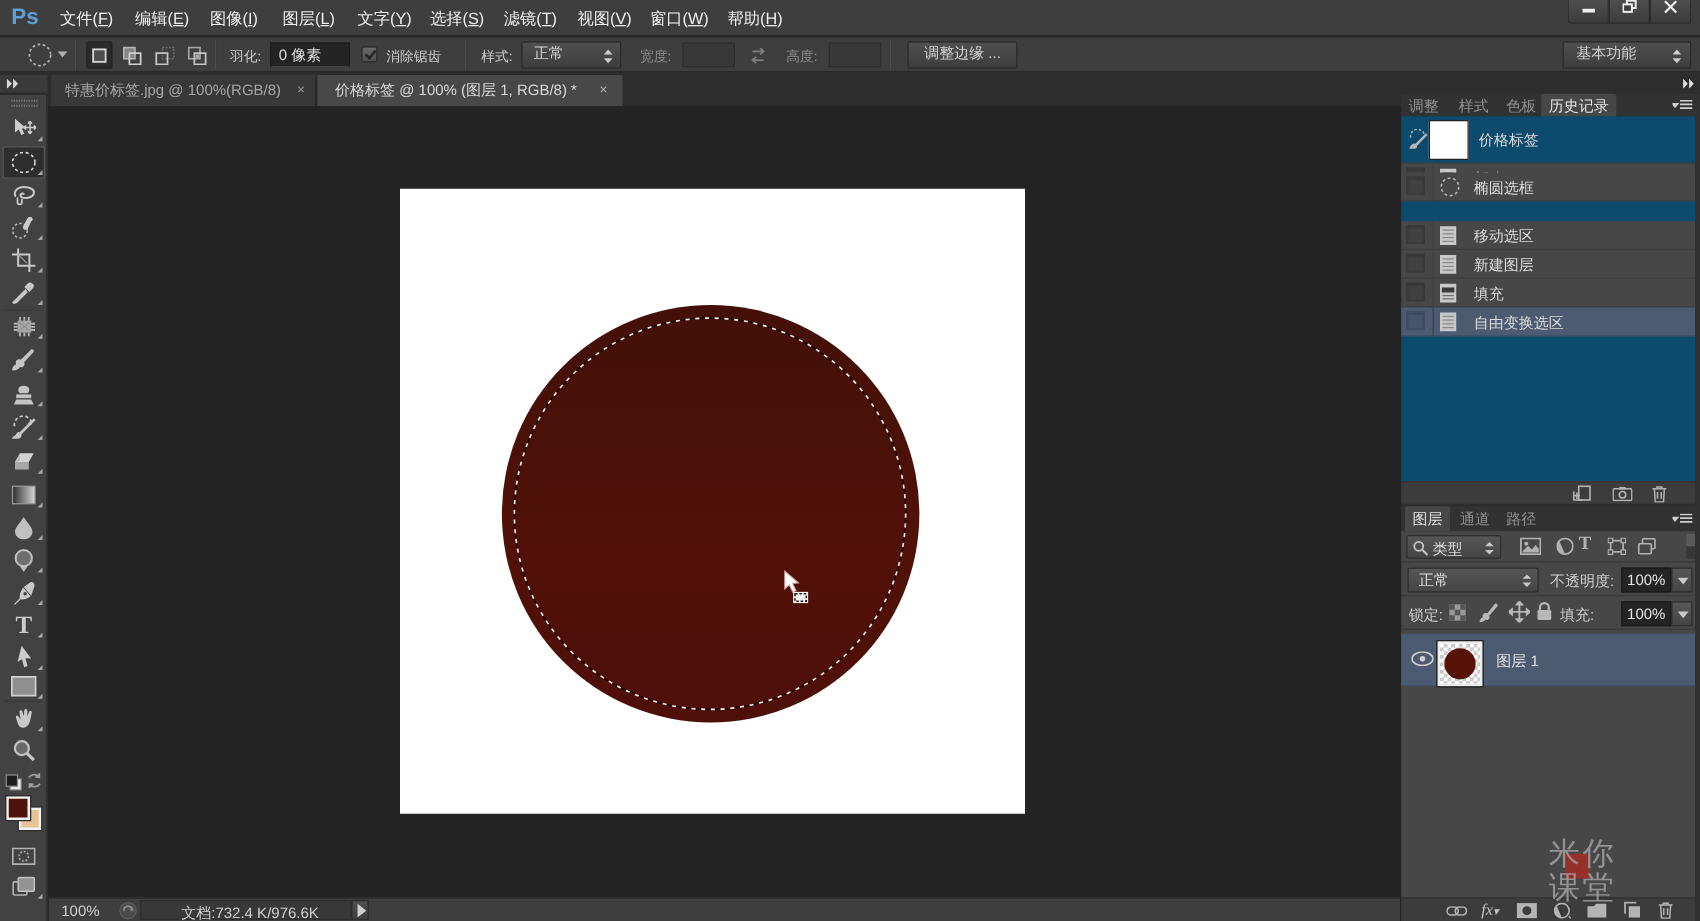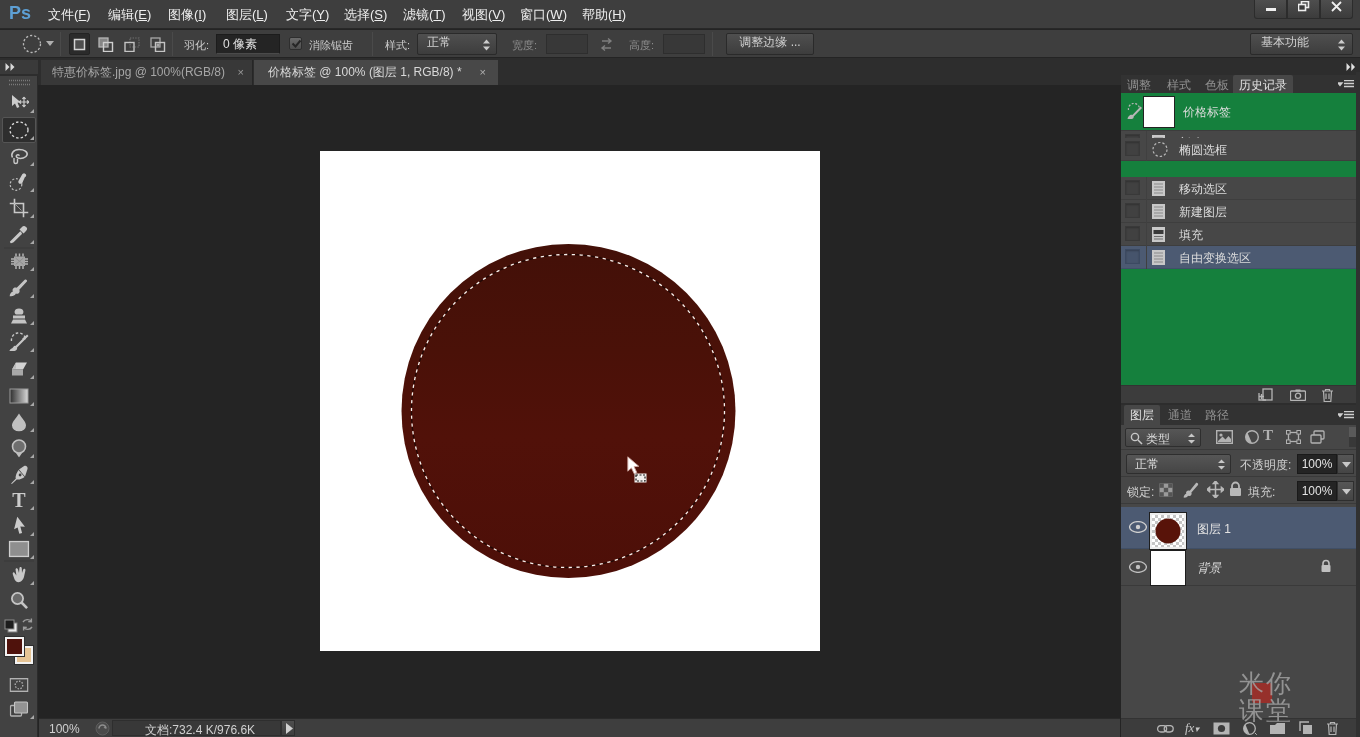--- a/index.html
+++ b/index.html
@@ -389,21 +389,21 @@
     <div class="ptabrow" style="top:17px;height:18px;">
       <div class="ptab" style="left:0px;">调整</div>
       <div class="ptab" style="left:40px;">样式</div>
       <div class="ptab" style="left:78px;">色板</div>
       <div class="ptab active" style="left:112px;">历史记录</div>
       <svg class="pmenu" style="top:5px;">
           <path d="M0 3 L4 3 L2 5.5 Z M6 0.5 H16 M6 3.5 H16 M6 6.5 H16" stroke="#cfcfcf" stroke-width="1.4" fill="#cfcfcf"></path>
         </svg>
     </div>
 
-    <div class="abs" style="left:0;top:35px;width:239px;height:292px;background:#15803d;">
+    <div class="abs" style="left:0;top:35px;width:239px;height:292px;background:#0c4a6e;">
 
       <div class="abs" style="left:0;top:0;width:239px;height:38px;border-bottom:1px solid #3c3c3c;">
         <svg class="abs" style="left:6px;top:10px;" width="17" height="17">
             <path d="M2 13 C1 14 0.6 15 0.6 16 L4.6 16 C6 16 7 14.6 6.7 13.5 L15 5 L13.6 3.6 L5.4 12 C4.4 11.4 3 12 2 13 Z" fill="#b6b6b6"></path>
             <path d="M1.5 7 A5.5 5.5 0 0 1 12.5 5" fill="none" stroke="#b6b6b6" stroke-width="1.2" stroke-dasharray="2 1.6"></path>
           </svg>
         <div class="abs" style="left:22px;top:3px;width:32px;height:32px;background:#ffffff;border:1px solid #222;"></div>
         <div class="abs" style="left:62px;top:11px;font-size:12px;color:#dcdcdc;">价格标签</div>
       </div>
       <div class="hrow" style="top:38px;">
@@ -570,32 +570,20 @@
           </svg>
         <div class="abs" style="left:29px;top:6px;width:36px;height:36px;background:#fff;border:2px solid #ededed;outline:1px solid #1e1e1e;
              background-image:linear-gradient(45deg,#c6c6c6 25%,transparent 25%,transparent 75%,#c6c6c6 75%),linear-gradient(45deg,#c6c6c6 25%,transparent 25%,transparent 75%,#c6c6c6 75%);background-size:6px 6px;background-position:0 0,3px 3px;">
           <svg class="abs" style="left:0;top:0;" width="32" height="32">
               <circle cx="16" cy="16" r="12.5" fill="#581309"></circle>
             </svg>
         </div>
         <div class="abs" style="left:76px;top:14px;font-size:12px;color:#e2e2e2;">图层 1</div>
       </div>
 
-      <div class="abs" style="left:0;top:124px;width:239px;height:37px;border-bottom:1px solid #3a3a3a;">
-        <svg class="abs" style="left:8px;top:12px;" width="18" height="12">
-            <ellipse cx="9" cy="6" rx="8.4" ry="5.4" fill="none" stroke="#c0c0c0" stroke-width="1.3"></ellipse>
-            <circle cx="9" cy="6" r="2.2" fill="#c0c0c0"></circle>
-          </svg>
-        <div class="abs" style="left:30px;top:2px;width:34px;height:34px;background:#fff;outline:1px solid #1e1e1e;"></div>
-        <div class="abs" style="left:76px;top:11px;font-size:12px;color:#dadada;font-style:italic;">背景</div>
-        <svg class="abs" style="left:199px;top:10px;" width="12" height="14">
-            <path d="M3 6 V4.5 A3 3 0 0 1 9 4.5 V6" fill="none" stroke="#c0c0c0" stroke-width="1.6"></path>
-            <rect x="1.5" y="6" width="9" height="7" rx="1" fill="#c0c0c0"></rect>
-          </svg>
-      </div>
     </div>
 
     <div class="abs" style="left:0;top:660px;width:239px;height:19px;background:#3c3c3c;border-top:1px solid #333;">
       <svg class="abs" style="left:36px;top:6px;" width="17" height="8">
           <rect x="0.6" y="0.6" width="9" height="6.4" rx="3.2" fill="none" stroke="#b4b4b4" stroke-width="1.3"></rect>
           <rect x="7.2" y="0.6" width="9" height="6.4" rx="3.2" fill="none" stroke="#b4b4b4" stroke-width="1.3"></rect>
         </svg>
       <div class="abs" style="left:64px;top:1px;font-size:13px;font-style:italic;color:#c4c4c4;font-family:'Liberation Serif';">fx<span style="font-size:9px;">▾</span></div>
       <svg class="abs" style="left:92px;top:3px;" width="17" height="13">
           <rect x="0.5" y="0.5" width="16" height="12" fill="#b4b4b4"></rect>

